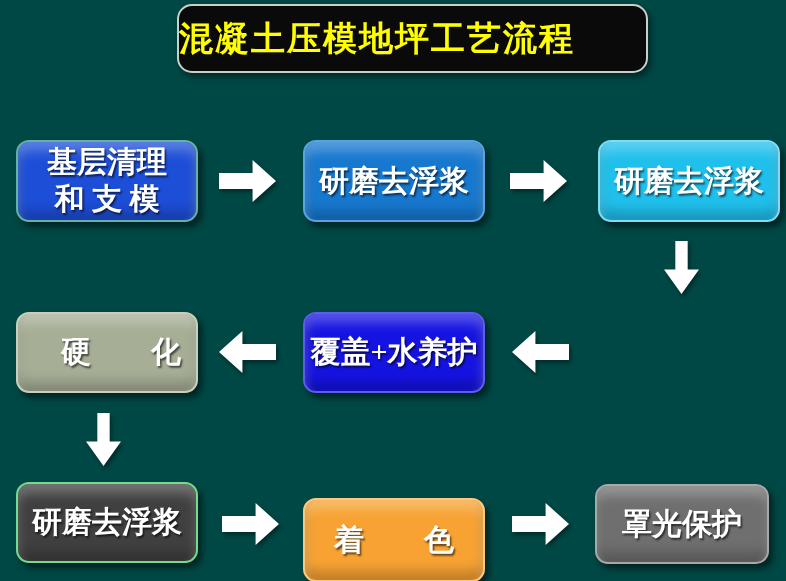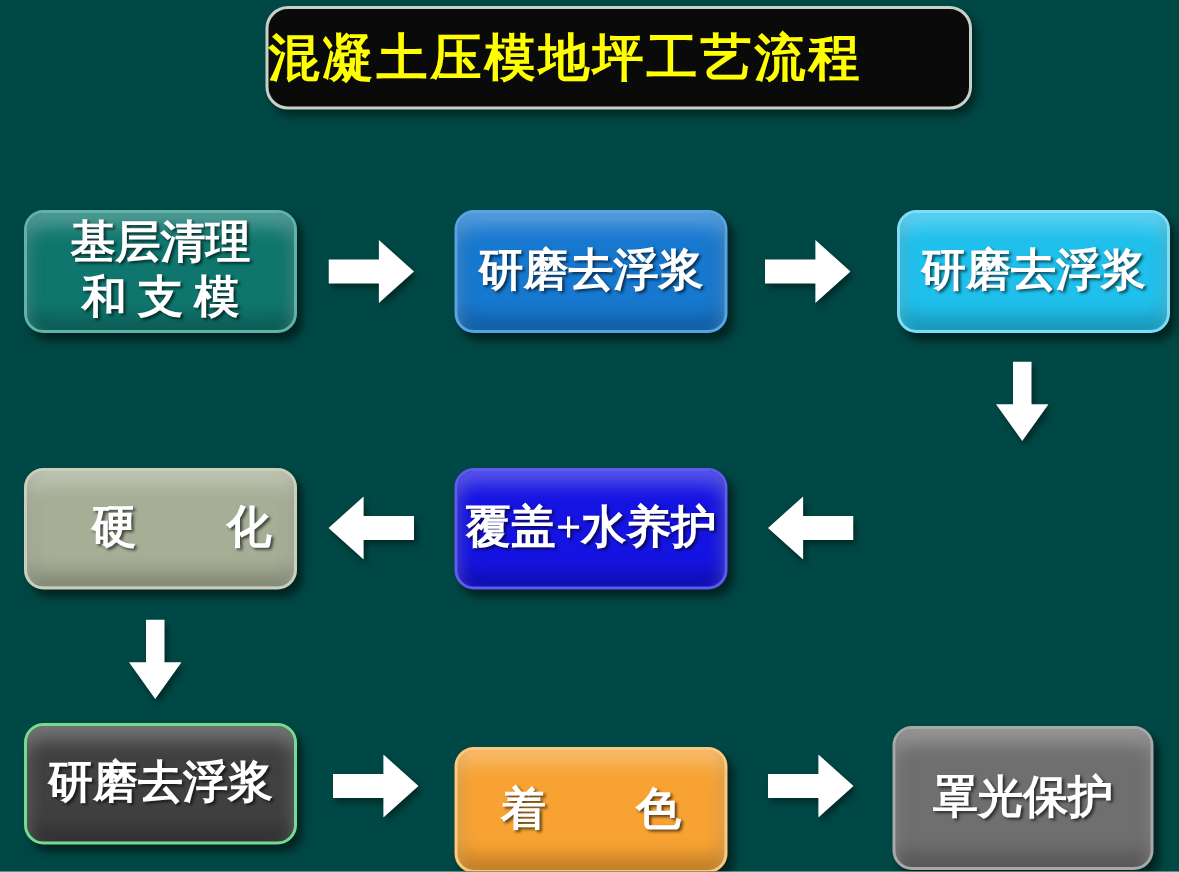--- a/index.html
+++ b/index.html
@@ -29,21 +29,21 @@
     text-shadow:1.5px 1.5px 2px rgba(0,0,0,0.6);
   }
   .n1 {left:16px;  top:140px; width:182px; height:82px;}
   .n2 {left:303px; top:140px; width:182px; height:82px;}
   .n3 {left:598px; top:140px; width:182px; height:82px;}
   .n4 {left:16px;  top:312px; width:182px; height:81px;}
   .n5 {left:303px; top:312px; width:182px; height:81px;}
   .n6 {left:598px; top:312px; width:182px; height:81px;}
   .n7 {left:16px;  top:482px; width:182px; height:81px;}
   .n8 {left:303px; top:478px; width:182px; height:84px;margin-top:20px;}
-  .n9 {left:595px; top:484px; width:174px; height:96px;}
+  .n9 {left:595px; top:484px; width:174px; height:80px;}
   .arrow { position:absolute; }
   .arrow svg { display:block; width:100%; height:100%;
                filter:drop-shadow(2px 3px 2px rgba(0,0,0,0.4)); }
   .arrow svg polygon { fill:currentColor; }
   .a1 {left:219px; top:160px; width:57px; height:42px;}
   .a2 {left:510px; top:160px; width:57px; height:42px;}
   .a3 {left:664px; top:241px; width:35px; height:53px;}
   .a4 {left:219px; top:331px; width:57px; height:42px;}
   .a5 {left:512px; top:331px; width:57px; height:42px;}
   .a6 {left:86px;  top:413px; width:35px; height:53px;}
@@ -52,21 +52,21 @@
 </style>
 </head>
 <body>
 
 <div class="stage" style="background: rgb(0, 72, 69);">
 
   <div class="title-box" style="background: rgb(10, 10, 10); border-color: rgb(201, 207, 201);">
     <span class="title-text" style="color: rgb(255, 255, 0);">混凝土压模地坪工艺流程</span>
   </div>
 
-  <div class="node n1" style="background: #0f766e; border-color: rgb(95, 179, 168); color: rgb(255, 255, 255);">
+  <div class="node n1" style="background: #1d4ed8; border-color: rgb(95, 179, 168); color: rgb(255, 255, 255);">
     <span>基层清理</span>
     <span>和 支 模</span>
   </div>
 
   <div class="arrow a1" style="color: rgb(255, 255, 255);">
     <svg viewBox="0 0 56 42" preserveAspectRatio="none">
         <polygon points="0,13 33,13 33,0 56,21 33,42 33,29 0,29"></polygon>
       </svg>
   </div>
 

